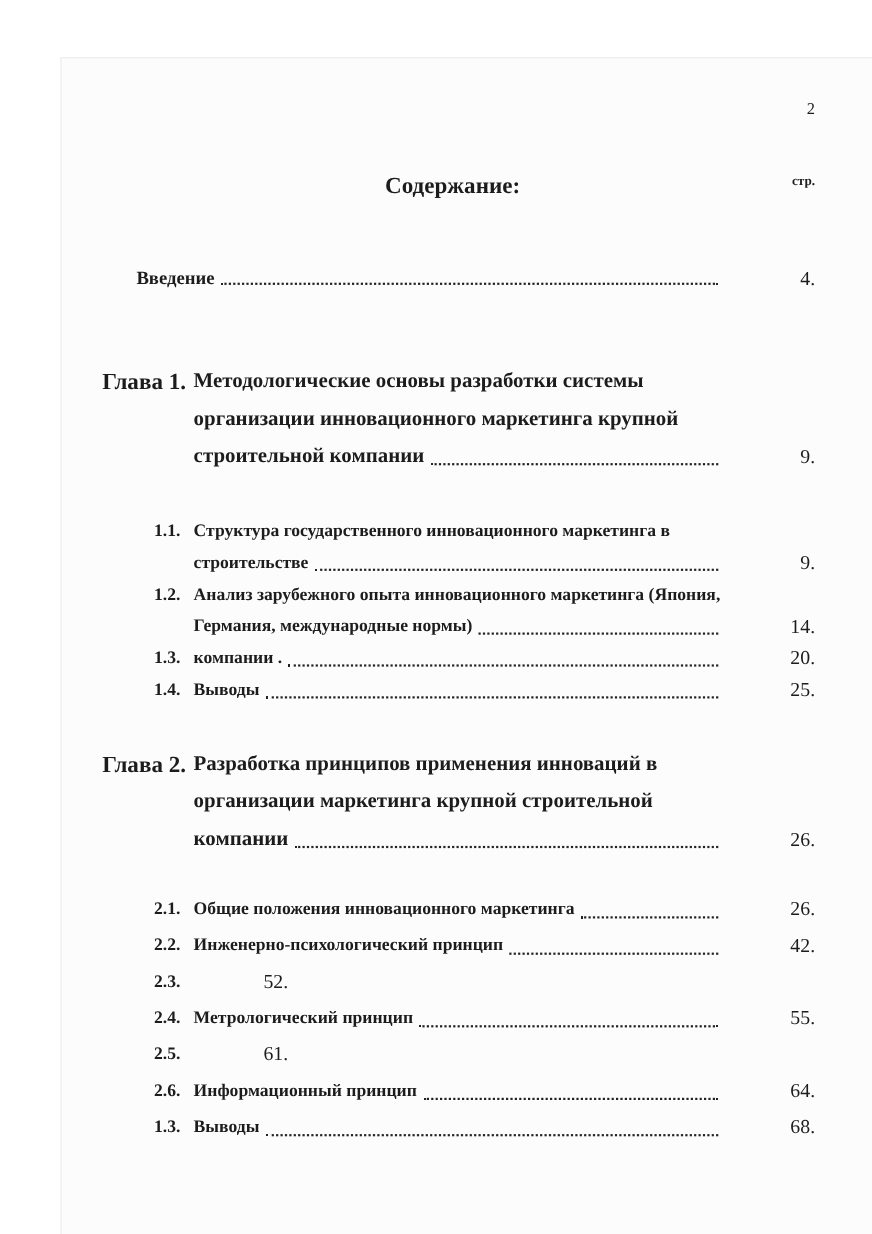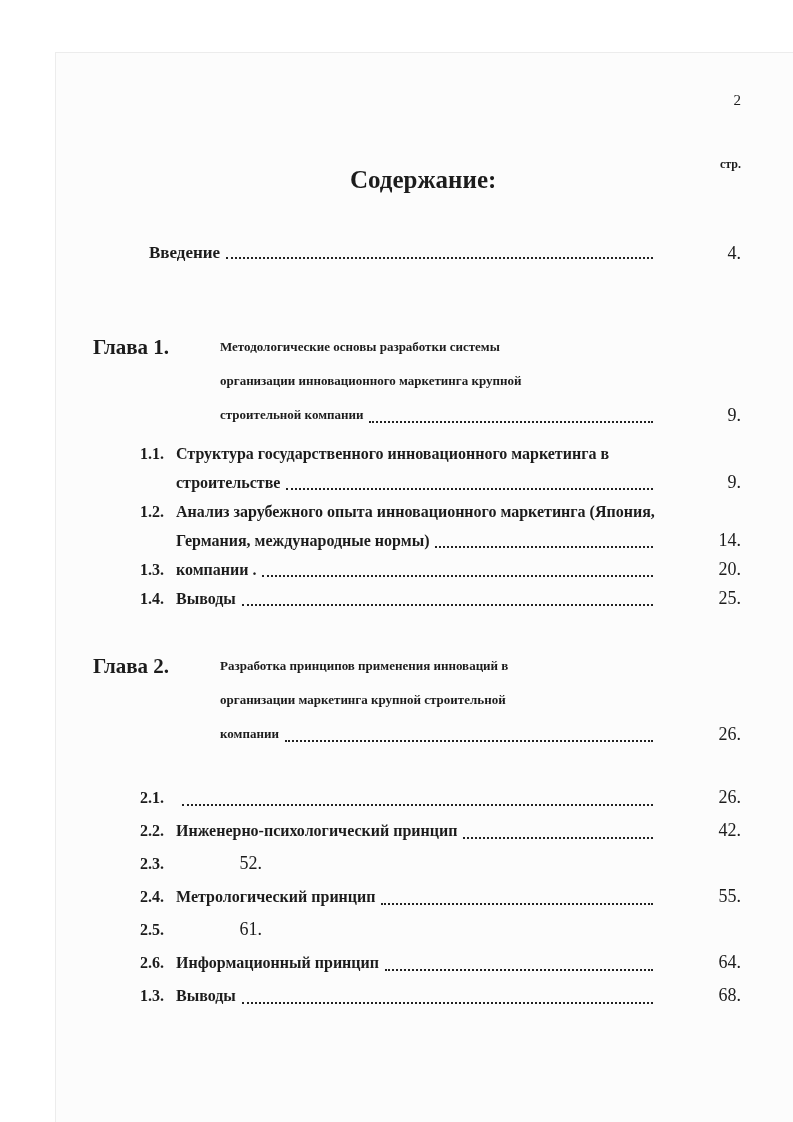--- a/index.html
+++ b/index.html
@@ -31,22 +31,22 @@
   }
   .header-row {
     margin-top: 40px;
     height: 28px;
     position: relative;
     display: flex;
     justify-content: flex-end;
   }
   .doc-title {
     position: absolute;
-    left: 295px; top: 16px;
-    font-size: 25px; font-weight: bold;
+    left: 295px; top: 4px;
+    font-size: 21px; font-weight: bold;
     line-height: 28px;
     white-space: nowrap;
   }
   .page-col-header {
     width: 86px;
     text-align: right;
     font-size: 12px; font-weight: bold;
     line-height: 28px;
   }
   
@@ -72,37 +72,37 @@
   .tline.last { display: flex; }
   .tline.last .ttext { white-space: nowrap; }
   .dots {
     flex: 1;
     min-width: 12px;
     border-bottom: 2px dotted #222222;
     margin-left: 6px;
     margin-right: 2px;
   }
   
-  .entry.intro { margin-top: 64px; padding-left: 94px; }
+  .entry.intro { margin-top: 64px; padding-left: 69px; }
   .entry.intro .tline { line-height: 22px; font-size: 17px; }
   .entry.intro .dots { margin-bottom: 5px; }
   .entry.intro .page-col { padding-bottom: 0; }
   
   .entry.chapter { padding-left: 38px; }
   .entry.chapter .label { width: 83px; font-size: 21px; line-height: 34px; }
-  .entry.chapter .tline { line-height: 34px; font-size: 13px; margin-left: 44px; }
+  .entry.chapter .tline { line-height: 34px; font-size: 19px; }
   .entry.chapter .dots { margin-bottom: 9px; }
   .entry.chapter .page-col { padding-bottom: 6px; }
   .entry.chapter.c1 { margin-top: 66px; }
   .entry.chapter.c2 { margin-top: 36px; }
   
   .entry.sub { padding-left: 85px; }
   .entry.sub .label { width: 36px; font-size: 16px; }
   .entry.sub .tline { font-size: 16px; }
-  .subs.g1 { margin-top: 7px; }
+  .subs.g1 { margin-top: 36px; }
   .subs.g1 .label, .subs.g1 .tline { line-height: 29px; }
   .subs.g1 .dots { margin-bottom: 7px; }
   .subs.g1 .page-col { padding-bottom: 4px; }
   .subs.g2 { margin-top: 30px; }
   .subs.g2 .label, .subs.g2 .tline { line-height: 33px; }
   .subs.g2 .dots { margin-bottom: 8px; }
   .subs.g2 .page-col { padding-bottom: 6px; }
 </style>
 </head>
 <body>
@@ -191,20 +191,21 @@
             <span class="dots"></span>
           </div>
         </div>
         <div class="page-col">26.</div>
       </div>
       <div class="subs g2">
         <div class="entry sub">
           <div class="label">2.1.</div>
           <div class="body">
             <div class="tline last">
+              <span class="ttext">Общие положения инновационного маркетинга</span>
               <span class="dots"></span>
             </div>
           </div>
           <div class="page-col">26.</div>
         </div>
         <div class="entry sub">
           <div class="label">2.2.</div>
           <div class="body">
             <div class="tline last">
               <span class="ttext">Инженерно-психологический принцип</span>

